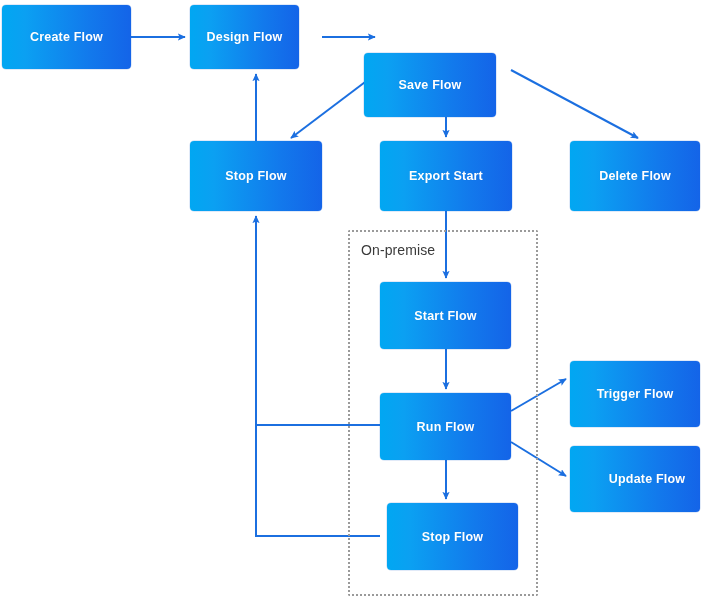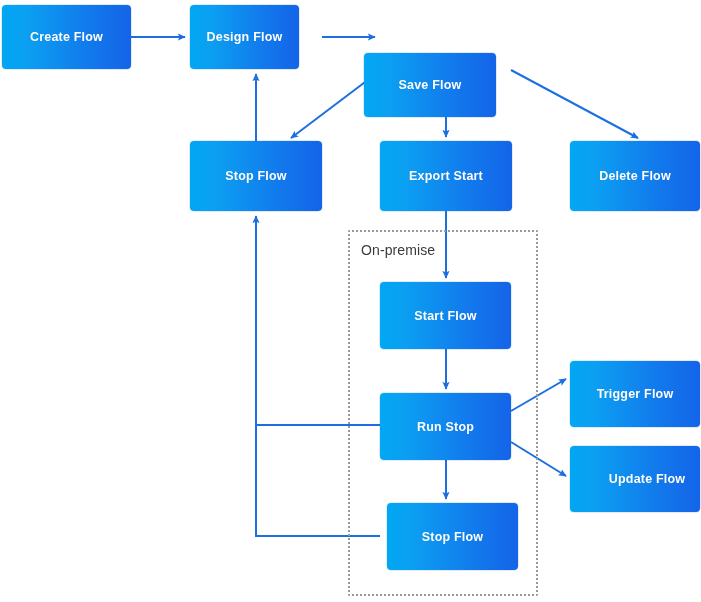--- a/index.html
+++ b/index.html
@@ -135,21 +135,21 @@
 
   <div class="node" style="left:570px; top:141px; width:130px; height:70px;">
     <span class="node-label">Delete Flow</span>
   </div>
 
   <div class="node" style="left:380px; top:282px; width:131px; height:67px;">
     <span class="node-label">Start Flow</span>
   </div>
 
   <div class="node" style="left:380px; top:393px; width:131px; height:67px;">
-    <span class="node-label">Run Stop</span>
+    <span class="node-label">Run Flow</span>
   </div>
 
   <div class="node" style="left:380px; top:503px; width:131px; height:67px;margin-left:7px;">
     <span class="node-label">Stop Flow</span>
   </div>
 
   <div class="node" style="left:570px; top:345px; width:130px; height:66px;margin-top:16px;">
     <span class="node-label">Trigger Flow</span>
   </div>
 

